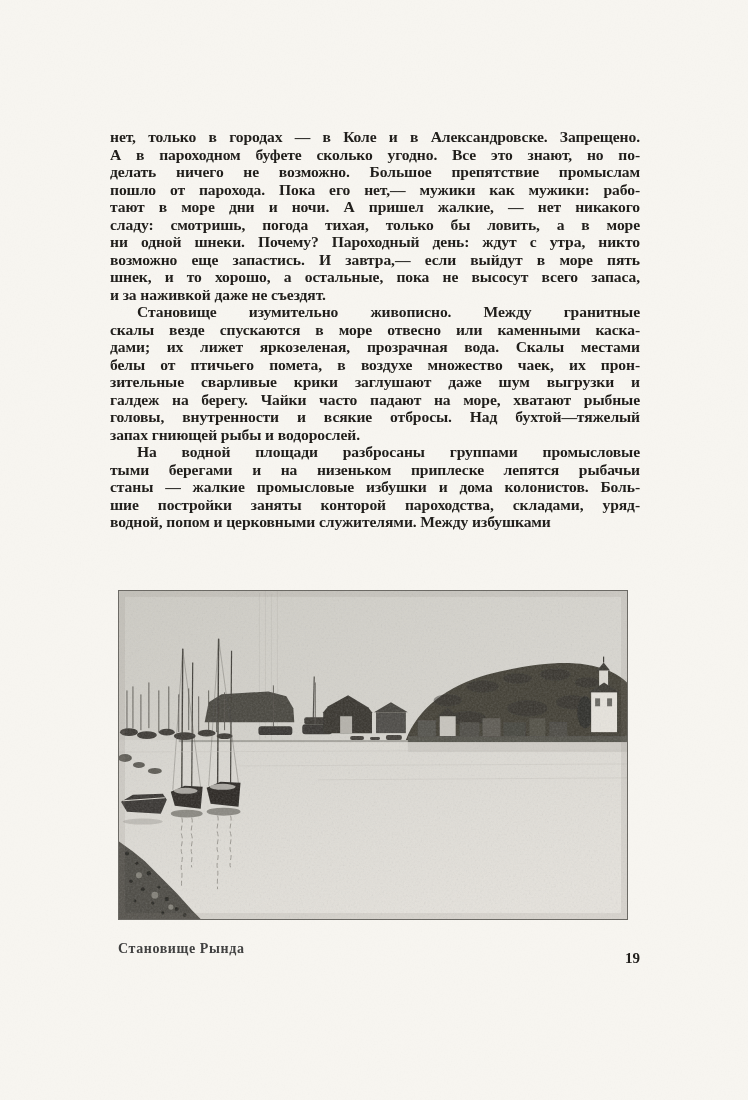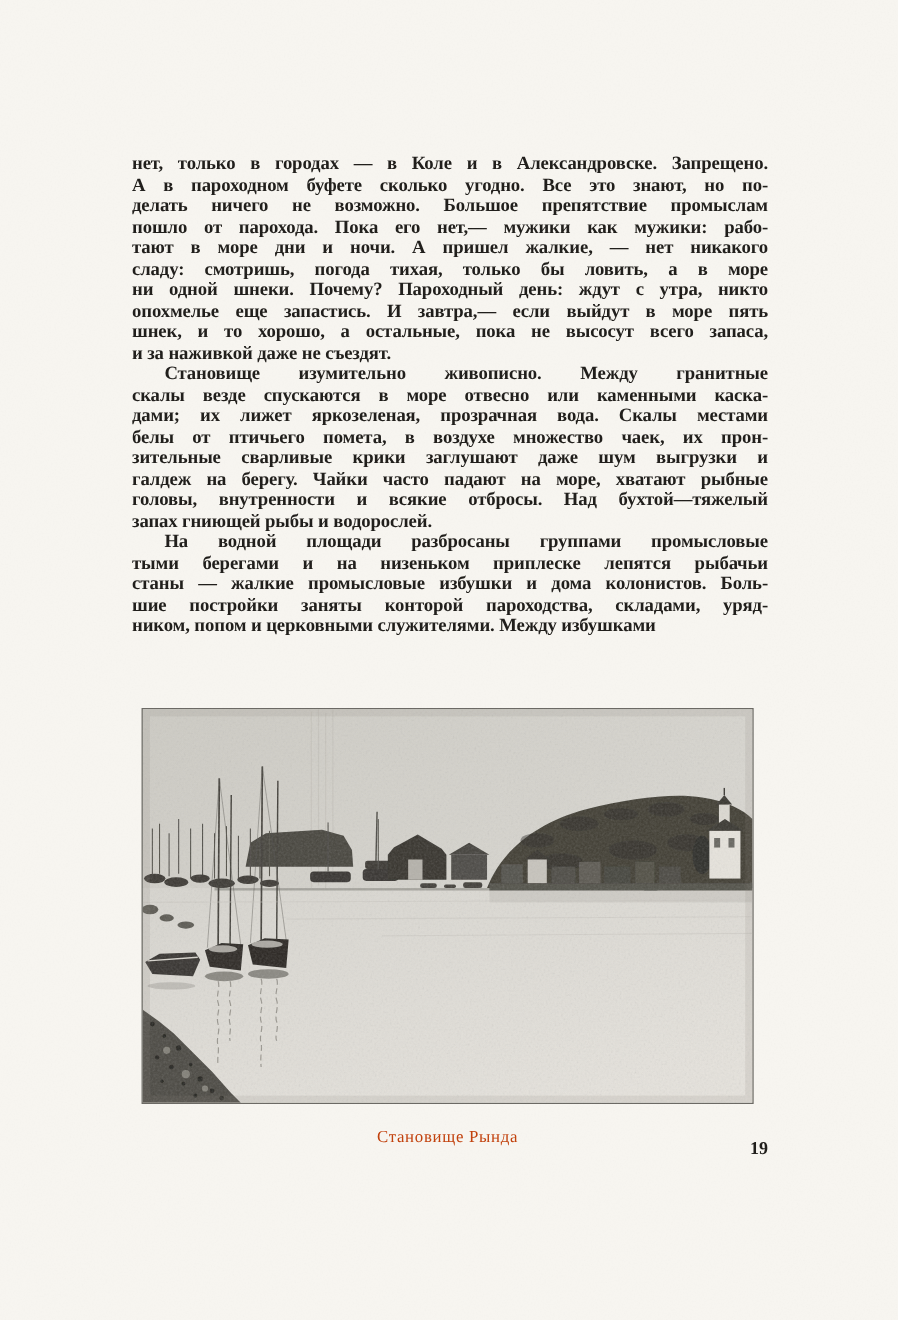--- a/index.html
+++ b/index.html
@@ -18,22 +18,22 @@
     text-align:justify;text-align-last:justify;font-family:Liberation Serif, serif;
   }
   .line.last{text-align-last:left;}
   .line.indent{text-indent:27px;}
   .photo{
     position:absolute;left:118px;top:590px;width:510px;height:330px;margin:0;
     border:1px solid #6b6964;box-sizing:border-box;background:#d6d4ce;
   }
   .photo svg{display:block;width:100%;height:100%;}
   .caption{
-    position:absolute;left:118px;top:941px;width:510px;text-align:center;
-    font-size:14px;font-weight:400;color:#c2410c;letter-spacing:0.6px;
+    position:absolute;left:118px;top:941px;width:510px;
+    font-size:14px;font-weight:700;color:#404040;letter-spacing:0.6px;
   }
   .pagenum{
     position:absolute;left:110px;top:950px;width:530px;text-align:right;
     font-weight:700;font-size:15px;
   }
   .page-noise{
     position:absolute;left:0;top:0;width:748px;height:1100px;
     pointer-events:none;opacity:0.14;z-index:5;
   }
 </style>
@@ -41,36 +41,36 @@
 <body style="--paper: #f7f5f0; --ink: #201e1b;">
 
 <div class="text-block" id="text-block">
     <div class="line">нет, только в городах — в Коле и в Александровске. Запрещено.</div>
     <div class="line">А в пароходном буфете сколько угодно. Все это знают, но по-</div>
     <div class="line">делать ничего не возможно. Большое препятствие промыслам</div>
     <div class="line">пошло от парохода. Пока его нет,— мужики как мужики: рабо-</div>
     <div class="line">тают в море дни и ночи. А пришел жалкие, — нет никакого</div>
     <div class="line">сладу: смотришь, погода тихая, только бы ловить, а в море</div>
     <div class="line">ни одной шнеки. Почему? Пароходный день: ждут с утра, никто</div>
-    <div class="line">опохмелье еще запастись. И завтра,— если выйдут в море пять</div>
+    <div class="line">возможно еще запастись. И завтра,— если выйдут в море пять</div>
     <div class="line">шнек, и то хорошо, а остальные, пока не высосут всего запаса,</div>
     <div class="line last">и за наживкой даже не съездят.</div>
     <div class="line indent">Становище изумительно живописно. Между гранитные</div>
     <div class="line">скалы везде спускаются в море отвесно или каменными каска-</div>
     <div class="line">дами; их лижет яркозеленая, прозрачная вода. Скалы местами</div>
     <div class="line">белы от птичьего помета, в воздухе множество чаек, их прон-</div>
     <div class="line">зительные сварливые крики заглушают даже шум выгрузки и</div>
     <div class="line">галдеж на берегу. Чайки часто падают на море, хватают рыбные</div>
     <div class="line">головы, внутренности и всякие отбросы. Над бухтой—тяжелый</div>
     <div class="line last">запах гниющей рыбы и водорослей.</div>
     <div class="line indent">На водной площади разбросаны группами промысловые</div>
     <div class="line">тыми берегами и на низеньком приплеске лепятся рыбачьи</div>
     <div class="line">станы — жалкие промысловые избушки и дома колонистов. Боль-</div>
     <div class="line">шие постройки заняты конторой пароходства, складами, уряд-</div>
-    <div class="line last">ником, попом и церковными служителями. Между избушками</div>
+    <div class="line last">водной, попом и церковными служителями. Между избушками</div>
   </div>
 
 <figure class="photo">
   <svg viewBox="0 0 510 330" preserveAspectRatio="none">
     <defs>
       <linearGradient id="skyGrad" x1="0" y1="0" x2="1" y2="0.4">
         <stop offset="0" stop-color="#cdcbc4"></stop>
           <stop offset="1" stop-color="#d8d6d0"></stop>
       </linearGradient>
       <linearGradient id="waterGrad" x1="0" y1="0" x2="0.7" y2="1">

